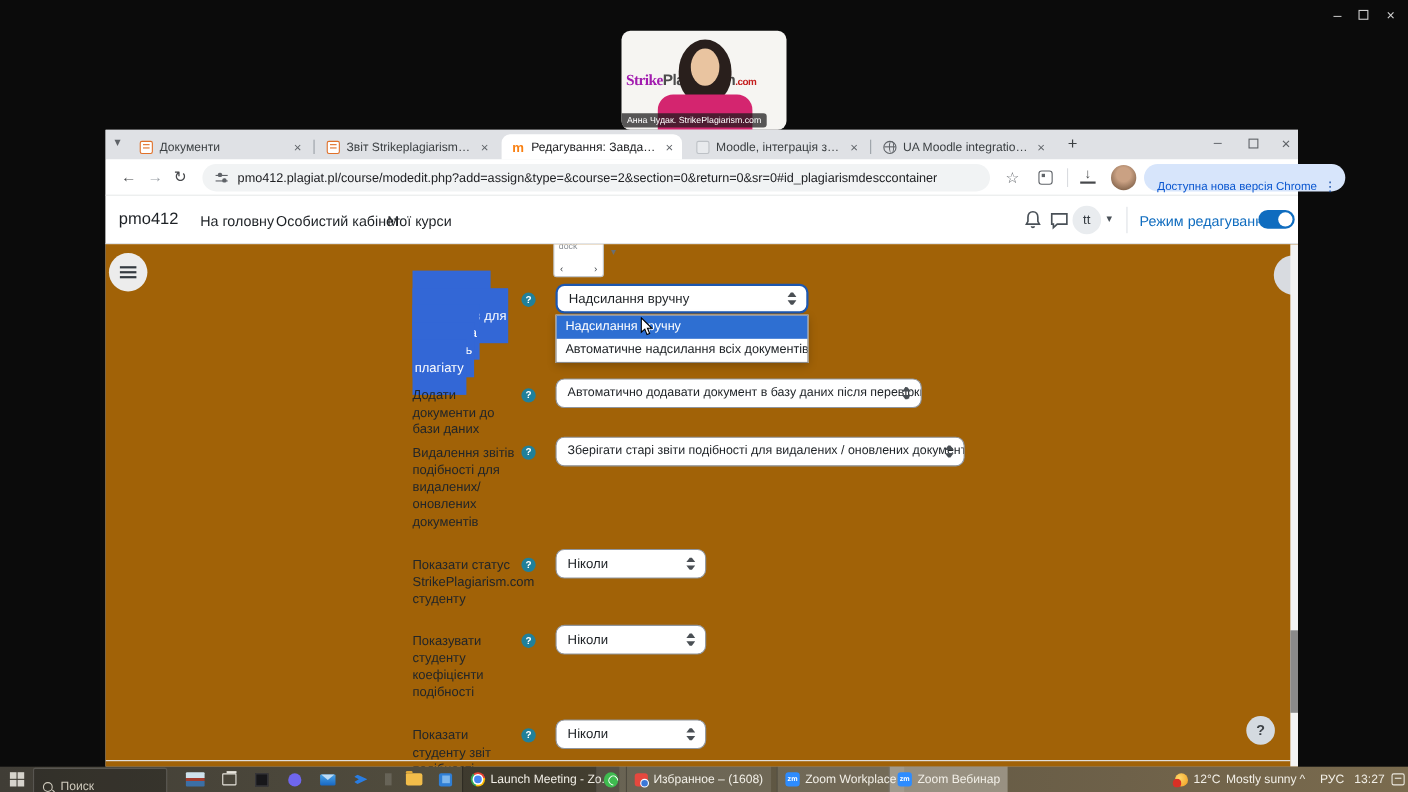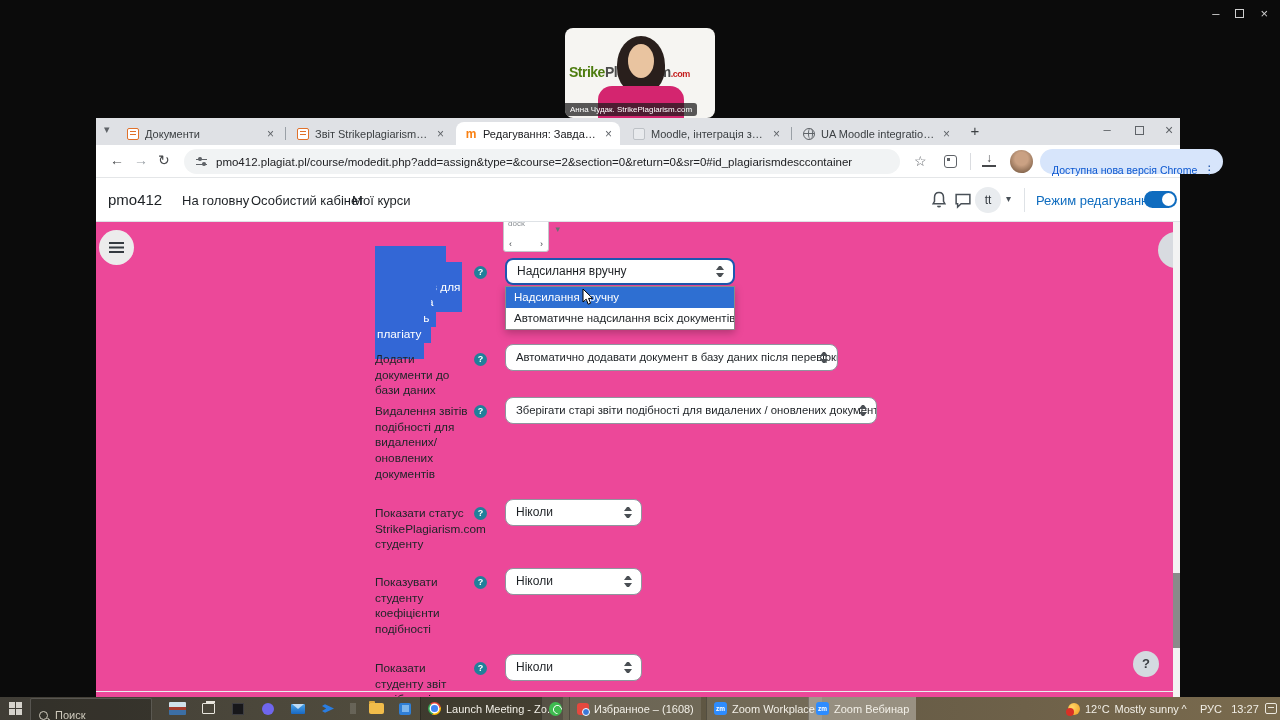--- a/index.html
+++ b/index.html
@@ -5,21 +5,21 @@
   * { box-sizing: border-box; margin: 0; padding: 0; }
   html,body { width:1280px; height:720px; overflow:hidden; }
   body { background:#0b0b0b; font-family:"Liberation Sans", sans-serif; position:relative; }
 
   
   .zoom-winctl { position:absolute; top:6px; right:12px; display:flex; gap:16px; color:#cfcfcf; font-size:13px; align-items:center; }
   .zoom-winctl .sq { width:9px; height:9px; border:1.5px solid #cfcfcf; display:inline-block; }
 
   .cam { position:absolute; left:565px; top:28px; width:150px; height:90px; background:#f6f5f2; border-radius:8px; overflow:hidden; }
   .cam-logo { position:absolute; left:4px; top:36px; white-space:nowrap; font-weight:bold; font-size:14px; letter-spacing:-0.5px; }
-  .cam-logo .red { color:#4d7c0f; } .cam-logo .gray { color:#4c4c4c; } .cam-logo .tld { font-size:9px; color:#c41e1e; }
+  .cam-logo .red { color:#a21caf;font-family:Liberation Serif, serif; } .cam-logo .gray { color:#4c4c4c; } .cam-logo .tld { font-size:9px; color:#c41e1e; }
   .p-hair { position:absolute; left:52px; top:8px; width:48px; height:58px; background:#291f1c; border-radius:50% 50% 45% 45%; }
   .p-face { position:absolute; left:63px; top:16px; width:26px; height:34px; background:#e9c4a0; border-radius:50%; }
   .p-shirt { position:absolute; left:33px; top:58px; width:86px; height:36px; background:#d4256f; border-radius:14px 14px 0 0; }
   .cam-name { position:absolute; left:0; bottom:2px; background:rgba(25,25,25,0.72); color:#fff; font-size:8px; padding:2px 5px; border-radius:0 3px 3px 0; white-space:nowrap; }
 
   
   .browser { position:absolute; left:96px; top:118px; width:1084px; height:579px; background:#fff; }
 
   .tabstrip { position:absolute; left:0; top:0; width:1084px; height:27px; background:#dfe1e5; }
   .tab { position:absolute; top:4px; height:23px; width:164px; display:flex; align-items:center; gap:6px; padding:0 6px 0 9px; font-size:11px; color:#3c4043; }
@@ -62,21 +62,21 @@
   .mlink { position:absolute; top:15px; font-size:13px; color:#1d2125; }
   .mico { position:absolute; top:12px; width:20px; height:20px; }
   .uava { position:absolute; left:879px; top:9px; width:26px; height:26px; border-radius:50%; background:#e9ecef; color:#343a40; font-size:12px; text-align:center; line-height:26px; }
   .uchev { position:absolute; left:910px; top:15px; color:#495057; font-size:10px; }
   .mdiv { position:absolute; left:928px; top:10px; width:1px; height:24px; background:#dee2e6; }
   .editlbl { position:absolute; left:940px; top:15px; font-size:13px; color:#0f6cbf; }
   .toggle { position:absolute; left:1048px; top:13px; width:33px; height:17px; border-radius:9px; background:#0f6cbf; }
   .toggle::after { content:""; position:absolute; right:2px; top:2px; width:13px; height:13px; border-radius:50%; background:#fff; }
 
   
-  .content { position:absolute; left:0; top:104px; width:1084px; height:475px; background:#ec4899; overflow:hidden; }
+  .content { position:absolute; left:0; top:104px; width:1084px; height:475px; background:#a16207; overflow:hidden; }
   .drawerbtn { position:absolute; left:3px; top:8px; width:35px; height:35px; border-radius:50%; background:#ececec; }
   .hamb { position:absolute; left:10px; top:12px; width:15px; height:2.2px; background:#343a40; box-shadow:0 4.5px 0 #343a40, 0 9px 0 #343a40; }
   .dock { position:absolute; left:407px; top:-5px; width:46px; height:35px; background:#fff; border:1px solid #c3c7cb; border-radius:0 0 3px 3px; color:#8a8f94; font-size:8px; }
   .dock .dtop { position:absolute; left:4px; top:1px; }
   .dock .dchev { position:absolute; right:-12px; top:6px; color:#6a6f74; font-size:9px; }
   .dock .dl2 { position:absolute; left:5px; right:5px; bottom:2px; display:flex; justify-content:space-between; color:#3a3f44; font-size:9px; }
 
   .flabel { position:absolute; left:279px; width:98px; font-size:11.8px; line-height:1.33; color:#212529; }
   .hl { background:#3367d6; color:#fff; padding:18px 2px; box-decoration-break:clone; -webkit-box-decoration-break:clone; }
   .help { position:absolute; width:13px; height:13px; border-radius:50%; background:#20809a; color:#fff; font-size:9px; font-weight:bold; text-align:center; line-height:13px; }

